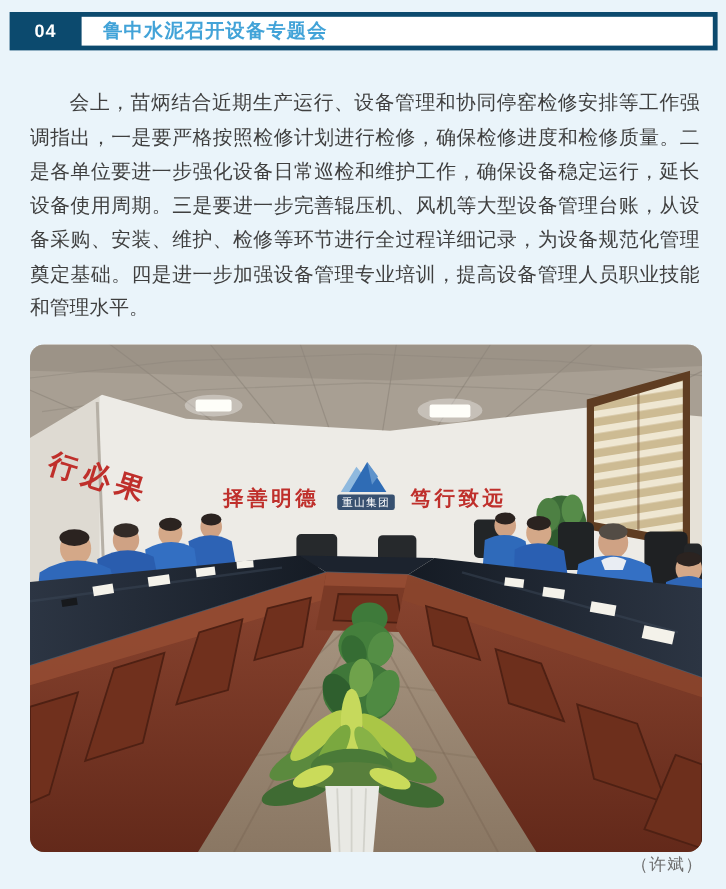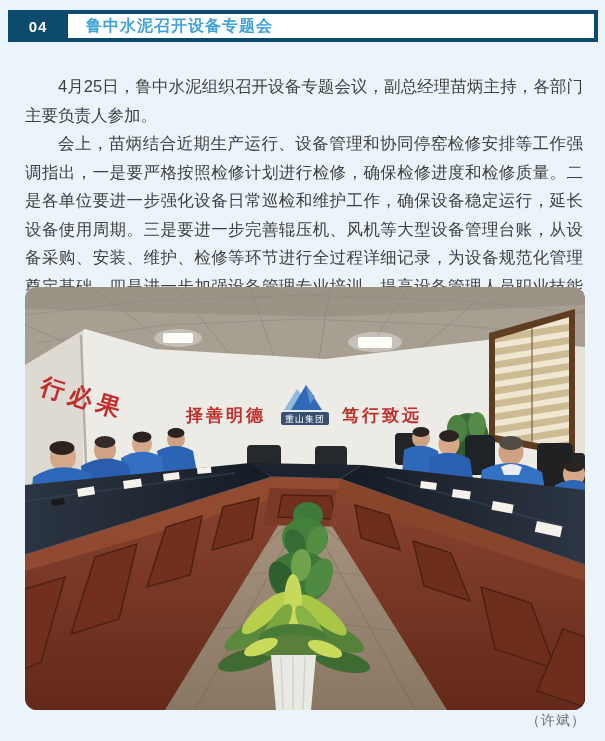--- a/index.html
+++ b/index.html
@@ -49,21 +49,20 @@
 <body>
 
 <div class="header-bar">
   <div class="section-number">04</div>
   <div class="title-box">
     <span class="section-title">鲁中水泥召开设备专题会</span>
   </div>
 </div>
 
 <div class="article">
-  <p>4月25日，鲁中水泥组织召开设备专题会议，副总经理苗炳主持，各部门主要负责人参加。</p>
   <p>会上，苗炳结合近期生产运行、设备管理和协同停窑检修安排等工作强调指出，一是要严格按照检修计划进行检修，确保检修进度和检修质量。二是各单位要进一步强化设备日常巡检和维护工作，确保设备稳定运行，延长设备使用周期。三是要进一步完善辊压机、风机等大型设备管理台账，从设备采购、安装、维护、检修等环节进行全过程详细记录，为设备规范化管理奠定基础。四是进一步加强设备管理专业培训，提高设备管理人员职业技能和管理水平。</p>
 </div>
 
 <figure class="photo-wrap" style="margin:0;">
 <svg viewBox="0 0 560 423" width="560" height="423" preserveAspectRatio="none">
   <defs>
     <linearGradient id="ceilGrad" x1="0" y1="0" x2="0" y2="1">
       <stop offset="0" stop-color="#8e8679"></stop>
           <stop offset="1" stop-color="#cbc4b8"></stop>
     </linearGradient>

